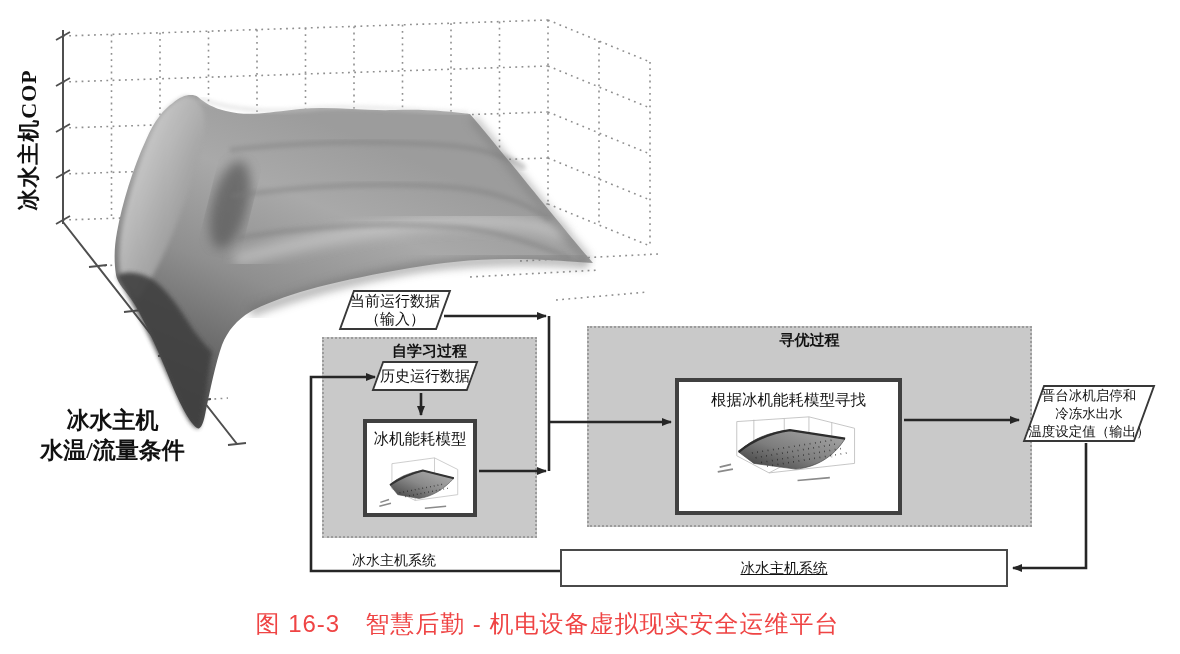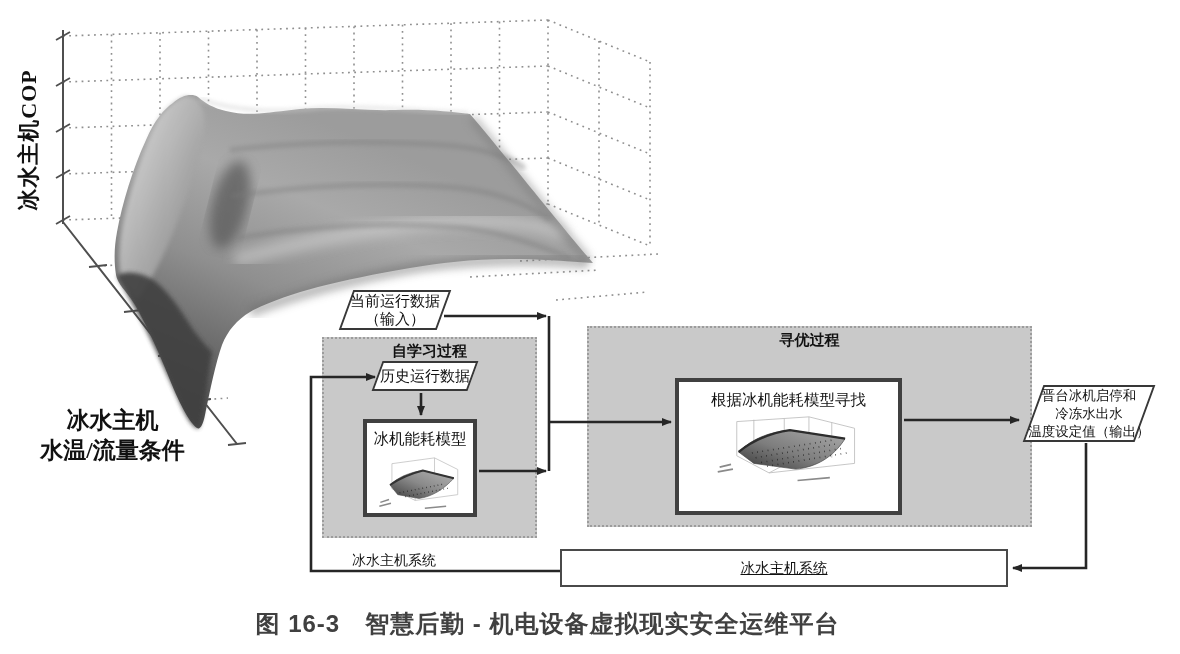--- a/index.html
+++ b/index.html
@@ -26,21 +26,21 @@
         transform:skewX(-20deg);z-index:3;}
   .para-inner{transform:skewX(20deg);width:100%;height:100%;display:flex;flex-direction:column;
               justify-content:center;align-items:center;font-size:15px;line-height:18px;white-space:nowrap;}
   .para-input{left:346px;top:290px;width:98px;height:40px;}
   .para-history{left:377px;top:361px;width:96px;height:30px;}
   .para-output{left:1033px;top:385px;width:112px;height:57px;}
   .para-output .para-inner{font-size:13.5px;line-height:18px;}
   .feedback-label{position:absolute;left:352px;top:552px;font-size:14px;z-index:3;}
   .caption{position:absolute;left:0;top:608px;width:1095px;text-align:center;
            font-family:"Liberation Sans","DejaVu Sans",sans-serif;font-size:24px;
-           color:#404040;letter-spacing:1px;z-index:3;font-weight:bold;}
+           color:#ef4444;letter-spacing:1px;z-index:3;}
   .thumb{display:block;margin:4px auto 0 auto;}
 </style>
 </head>
 <body>
 
 <div class="page">
 
   <div class="surface-wrap">
     <svg width="680" height="500" viewBox="0 0 680 500">
       <defs>

